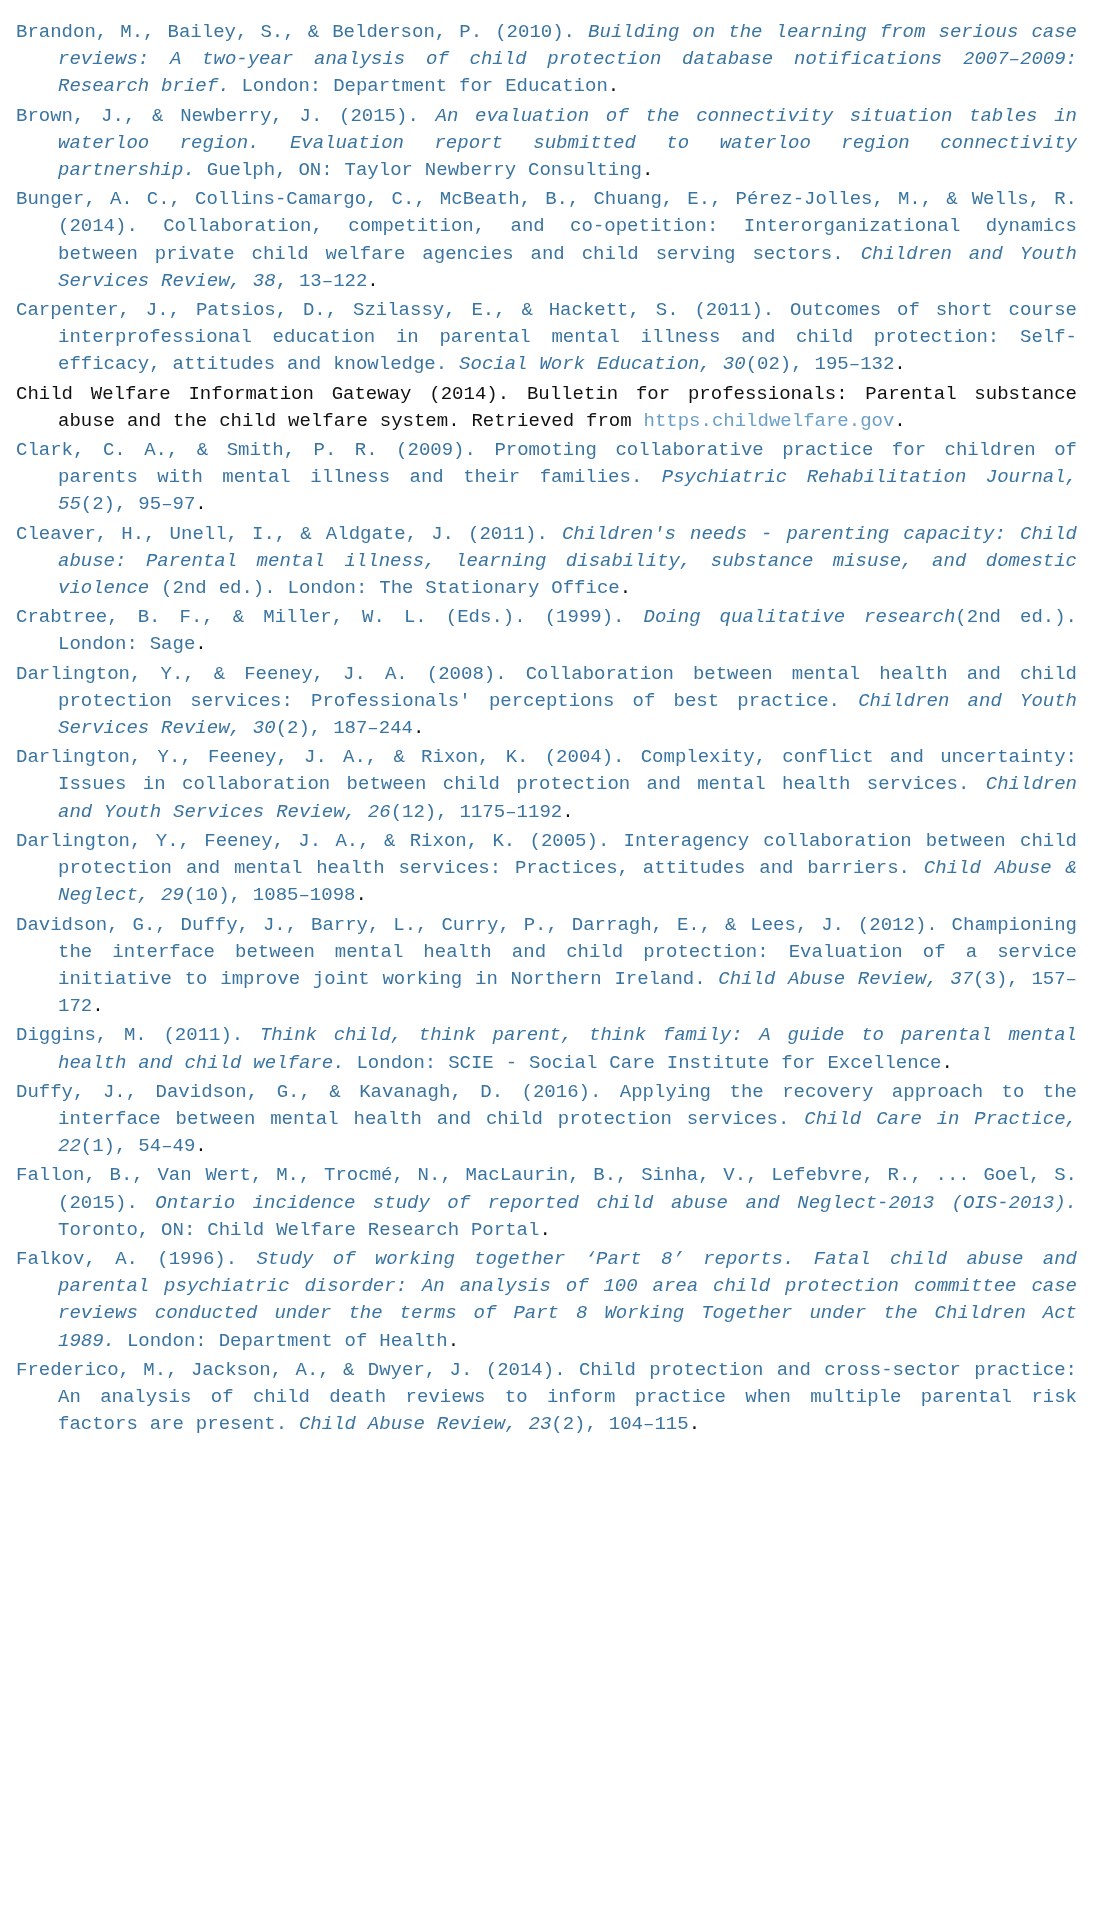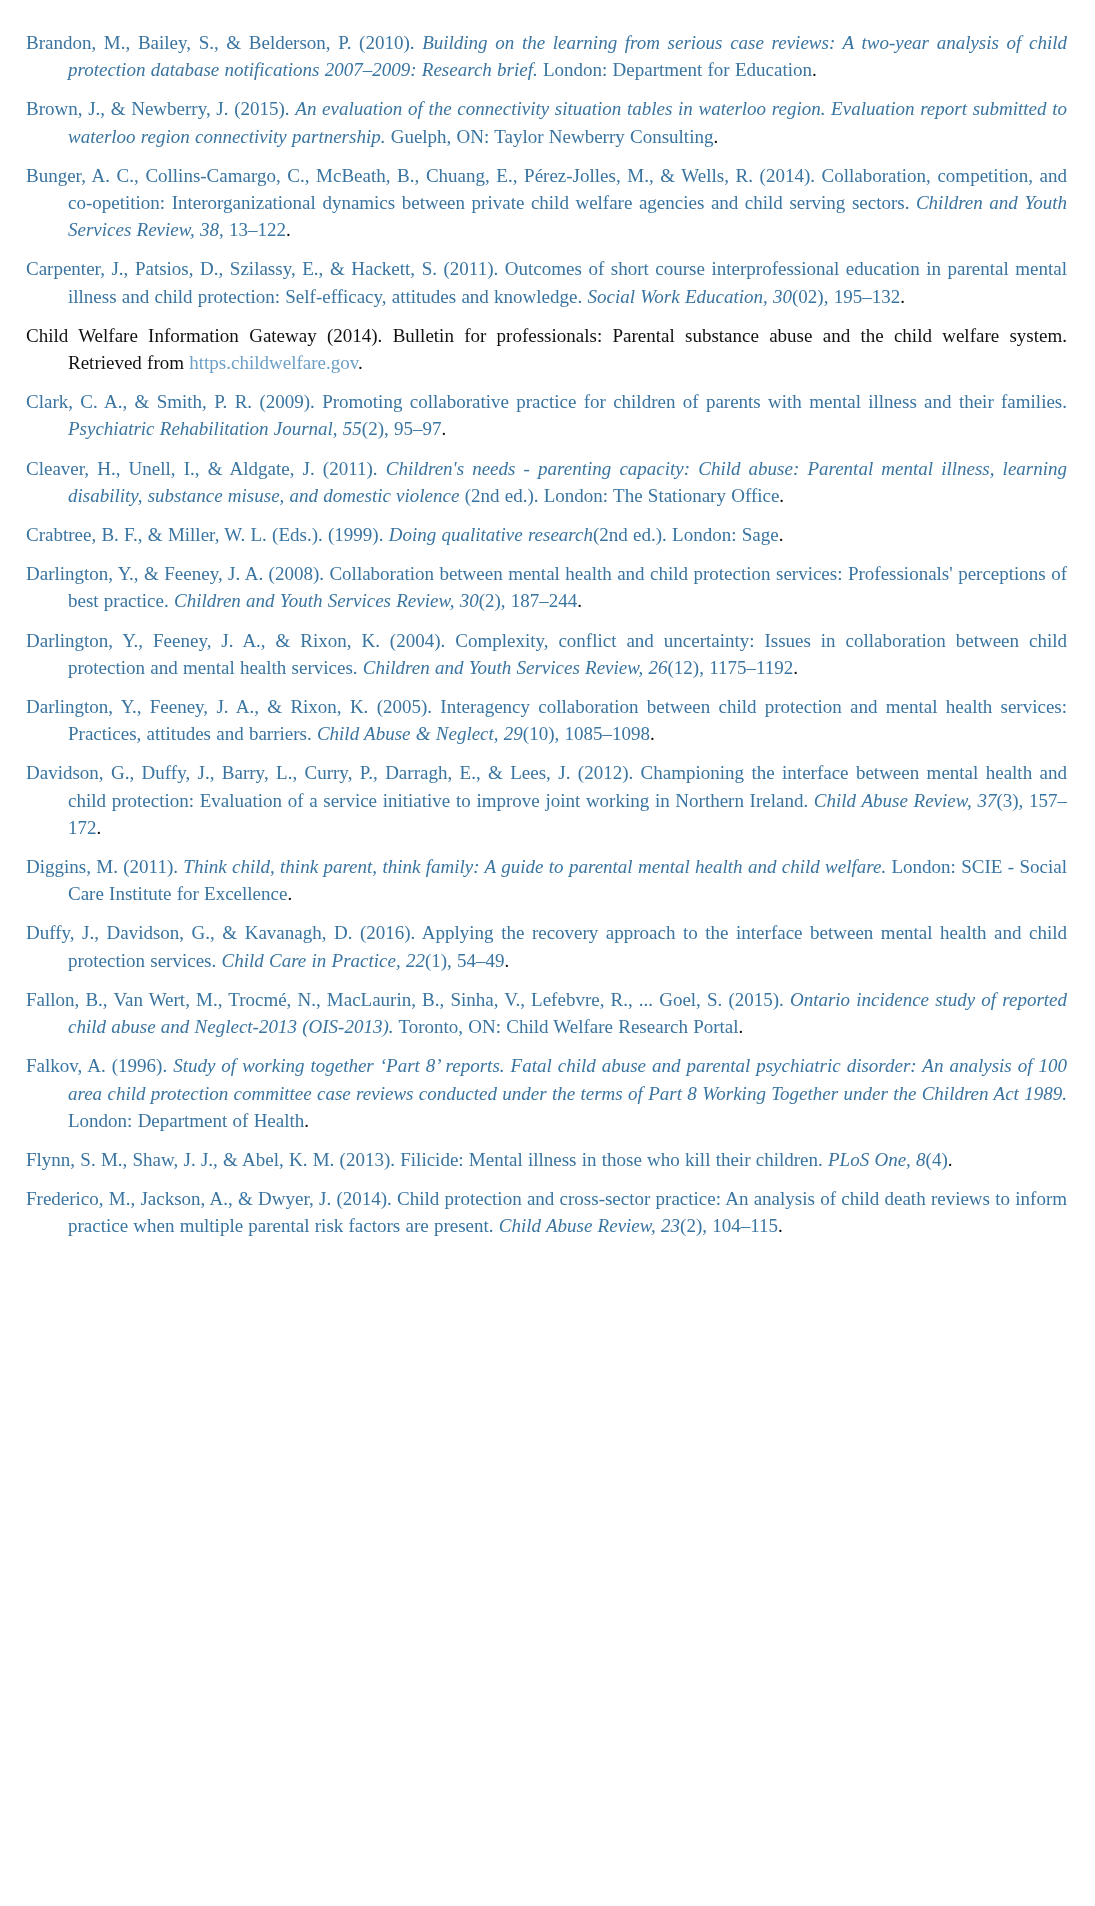--- a/index.html
+++ b/index.html
@@ -14,22 +14,22 @@
     height:1906px;
     background:var(--page-bg);
     box-sizing:border-box;
     padding:17px 16px 0 14px;
     overflow:hidden;
   }
   .references{
     display:block;
   }
   .reference{
-    margin:12px;
-    font-family:Liberation Serif, serif;
+    margin:2px;
+    font-family:Liberation Mono, monospace;
     font-size:19px;
     line-height:27.2px;
     color:var(--ref-blue);
     text-align:justify;
     padding-left:42px;
     text-indent:-42px;
     word-spacing:0.5px;
   }
   .reference .italic{font-style:italic;}
   .reference .black{color:var(--ref-black);}
@@ -49,16 +49,15 @@
       <p class="reference"><span>Cleaver, H., Unell, I., &amp; Aldgate, J. (2011). </span><span class="italic">Children's needs - parenting capacity: Child abuse: Parental mental illness, learning disability, substance misuse, and domestic violence</span><span> (2nd ed.). London: The Stationary Office</span><span class="black">.</span></p>
       <p class="reference"><span>Crabtree, B. F., &amp; Miller, W. L. (Eds.). (1999). </span><span class="italic">Doing qualitative research</span><span>(2nd ed.). London: Sage</span><span class="black">.</span></p>
       <p class="reference"><span>Darlington, Y., &amp; Feeney, J. A. (2008). Collaboration between mental health and child protection services: Professionals' perceptions of best practice. </span><span class="italic">Children and Youth Services Review, 30</span><span>(2), 187–244</span><span class="black">.</span></p>
       <p class="reference"><span>Darlington, Y., Feeney, J. A., &amp; Rixon, K. (2004). Complexity, conflict and uncertainty: Issues in collaboration between child protection and mental health services. </span><span class="italic">Children and Youth Services Review, 26</span><span>(12), 1175–1192</span><span class="black">.</span></p>
       <p class="reference"><span>Darlington, Y., Feeney, J. A., &amp; Rixon, K. (2005). Interagency collaboration between child protection and mental health services: Practices, attitudes and barriers. </span><span class="italic">Child Abuse &amp; Neglect, 29</span><span>(10), 1085–1098</span><span class="black">.</span></p>
       <p class="reference"><span>Davidson, G., Duffy, J., Barry, L., Curry, P., Darragh, E., &amp; Lees, J. (2012). Championing the interface between mental health and child protection: Evaluation of a service initiative to improve joint working in Northern Ireland. </span><span class="italic">Child Abuse Review, 37</span><span>(3), 157–172</span><span class="black">.</span></p>
       <p class="reference"><span>Diggins, M. (2011). </span><span class="italic">Think child, think parent, think family: A guide to parental mental health and child welfare.</span><span> London: SCIE - Social Care Institute for Excellence</span><span class="black">.</span></p>
       <p class="reference"><span>Duffy, J., Davidson, G., &amp; Kavanagh, D. (2016). Applying the recovery approach to the interface between mental health and child protection services. </span><span class="italic">Child Care in Practice, 22</span><span>(1), 54–49</span><span class="black">.</span></p>
       <p class="reference"><span>Fallon, B., Van Wert, M., Trocmé, N., MacLaurin, B., Sinha, V., Lefebvre, R., ... Goel, S. (2015). </span><span class="italic">Ontario incidence study of reported child abuse and Neglect-2013 (OIS-2013).</span><span> Toronto, ON: Child Welfare Research Portal</span><span class="black">.</span></p>
       <p class="reference"><span>Falkov, A. (1996). </span><span class="italic">Study of working together ‘Part 8’ reports. Fatal child abuse and parental psychiatric disorder: An analysis of 100 area child protection committee case reviews conducted under the terms of Part 8 Working Together under the Children Act 1989.</span><span> London: Department of Health</span><span class="black">.</span></p>
-      <p class="reference"><span>Flynn, S. M., Shaw, J. J., &amp; Abel, K. M. (2013). Filicide: Mental illness in those who kill their children. </span><span class="italic">PLoS One, 8</span><span>(4)</span><span class="black">.</span></p>
       <p class="reference"><span>Frederico, M., Jackson, A., &amp; Dwyer, J. (2014). Child protection and cross-sector practice: An analysis of child death reviews to inform practice when multiple parental risk factors are present. </span><span class="italic">Child Abuse Review, 23</span><span>(2), 104–115</span><span class="black">.</span></p>
     </div>
 </div>
 
 </body></html>

